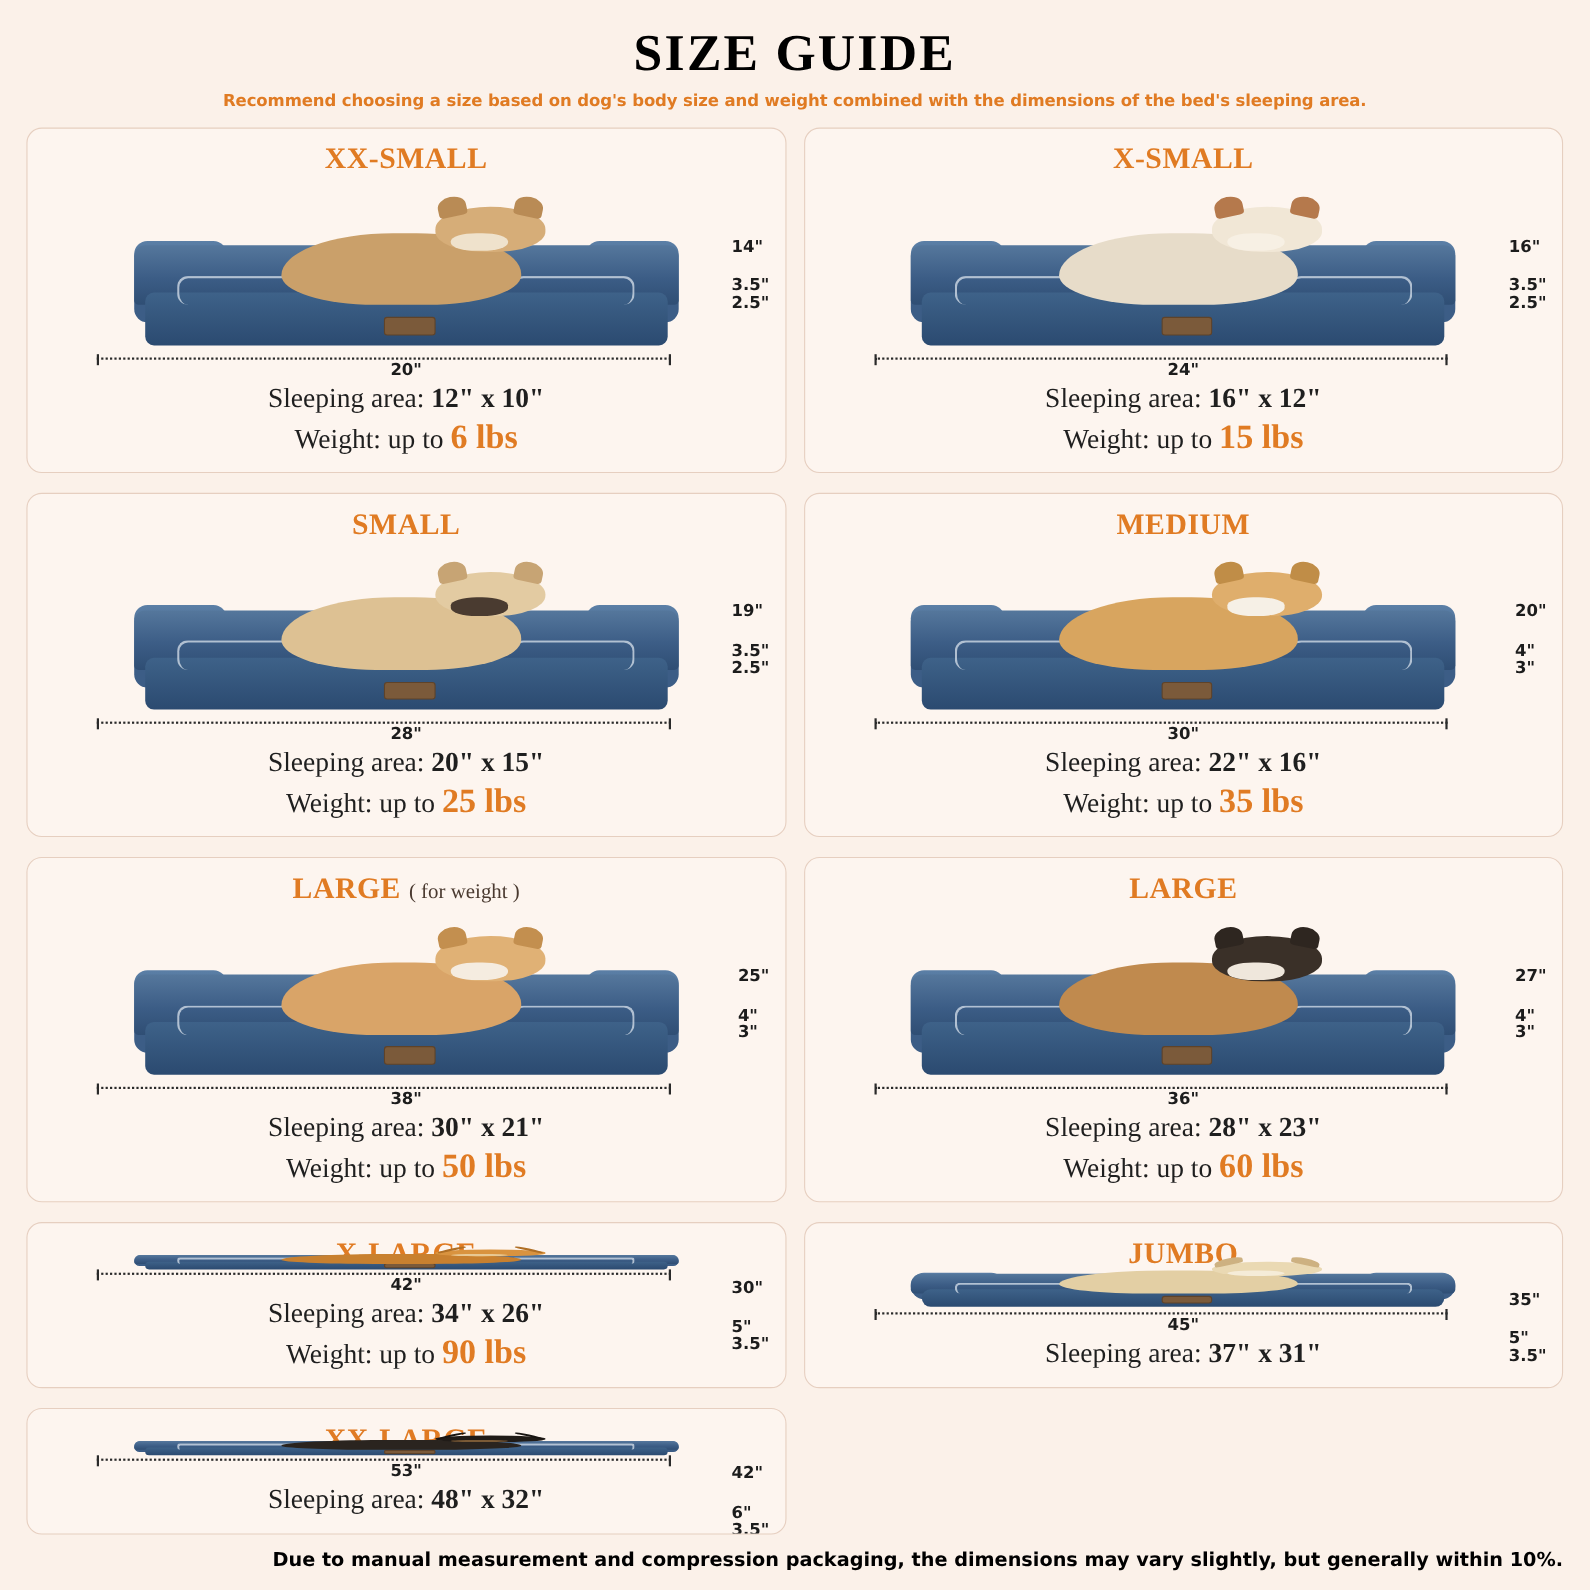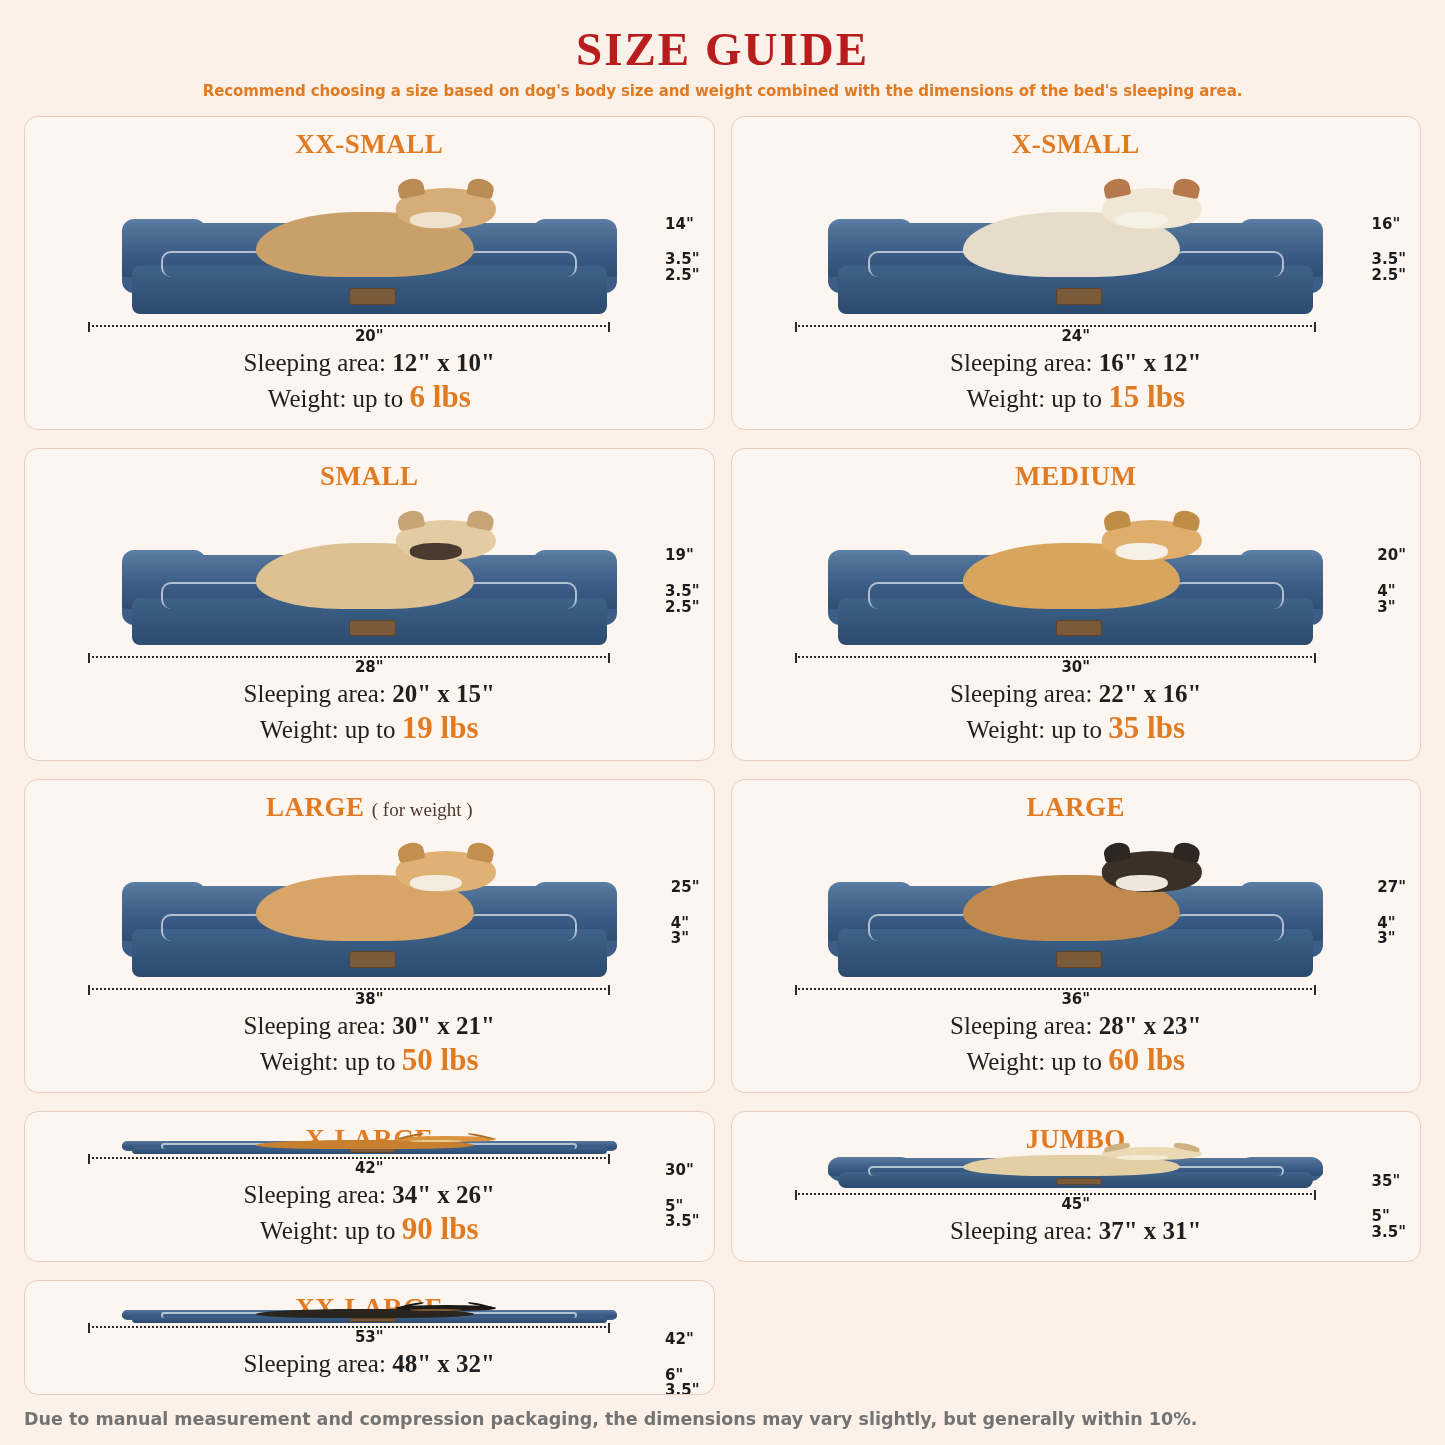--- a/index.html
+++ b/index.html
@@ -21,21 +21,21 @@
     padding: 14px 24px 10px 24px;
     display: flex;
     flex-direction: column;
   }
   .title {
     text-align: center;
     font-family: "Liberation Serif", serif;
     font-weight: bold;
     font-size: 47px;
     letter-spacing: 2px;
-    color: #b91c1c;
+    color: #000000;
     margin: 8px 0 6px 0;
   }
   .subtitle {
     text-align: center;
     font-family: "DejaVu Sans", sans-serif;
     font-weight: bold;
     font-size: 15px;
     color: #e07b23;
     letter-spacing: -0.1px;
     margin-bottom: 16px;
@@ -242,25 +242,25 @@
     font-family: "Liberation Serif", serif;
     font-size: 25px;
     color: #1f1f1f;
   }
   .weight .lbs {
     font-weight: bold;
     font-size: 31px;
     color: #e07b23;
   }
   .footer {
-    text-align: left;
+    text-align: right;
     font-family: "DejaVu Sans", sans-serif;
     font-weight: bold;
     font-size: 17.5px;
-    color: #737373;
+    color: #000000;
     padding: 14px 0 6px 0;
   }
 </style>
 </head>
 <body>
 
 <div class="page">
 
   <h1 class="title">SIZE GUIDE</h1>
   <div class="subtitle">Recommend choosing a size based on dog's body size and weight combined with the dimensions of the bed's sleeping area.</div>
@@ -355,21 +355,21 @@
         <div class="dotline-h"></div>
         <div class="dim-right">
           <span class="v1">19"</span>
           <span class="v2">3.5"</span>
           <span class="v3">2.5"</span>
         </div>
         <div class="dim-bottom">28"</div>
       </div>
       <div class="info">
         <div class="sleeping"><span>Sleeping area: </span><b>20" x 15"</b></div>
-        <div class="weight"><span>Weight:  up to </span><span class="lbs">19 lbs</span></div>
+        <div class="weight"><span>Weight:  up to </span><span class="lbs">25 lbs</span></div>
       </div>
     </div>
 
     <div class="card">
       <div class="card-title"><span>MEDIUM</span> <span class="note"></span></div>
       <div class="bed-area">
         <div class="bed">
           <div class="bolster-l"></div>
           <div class="bolster-r"></div>
           <div class="back"></div>

